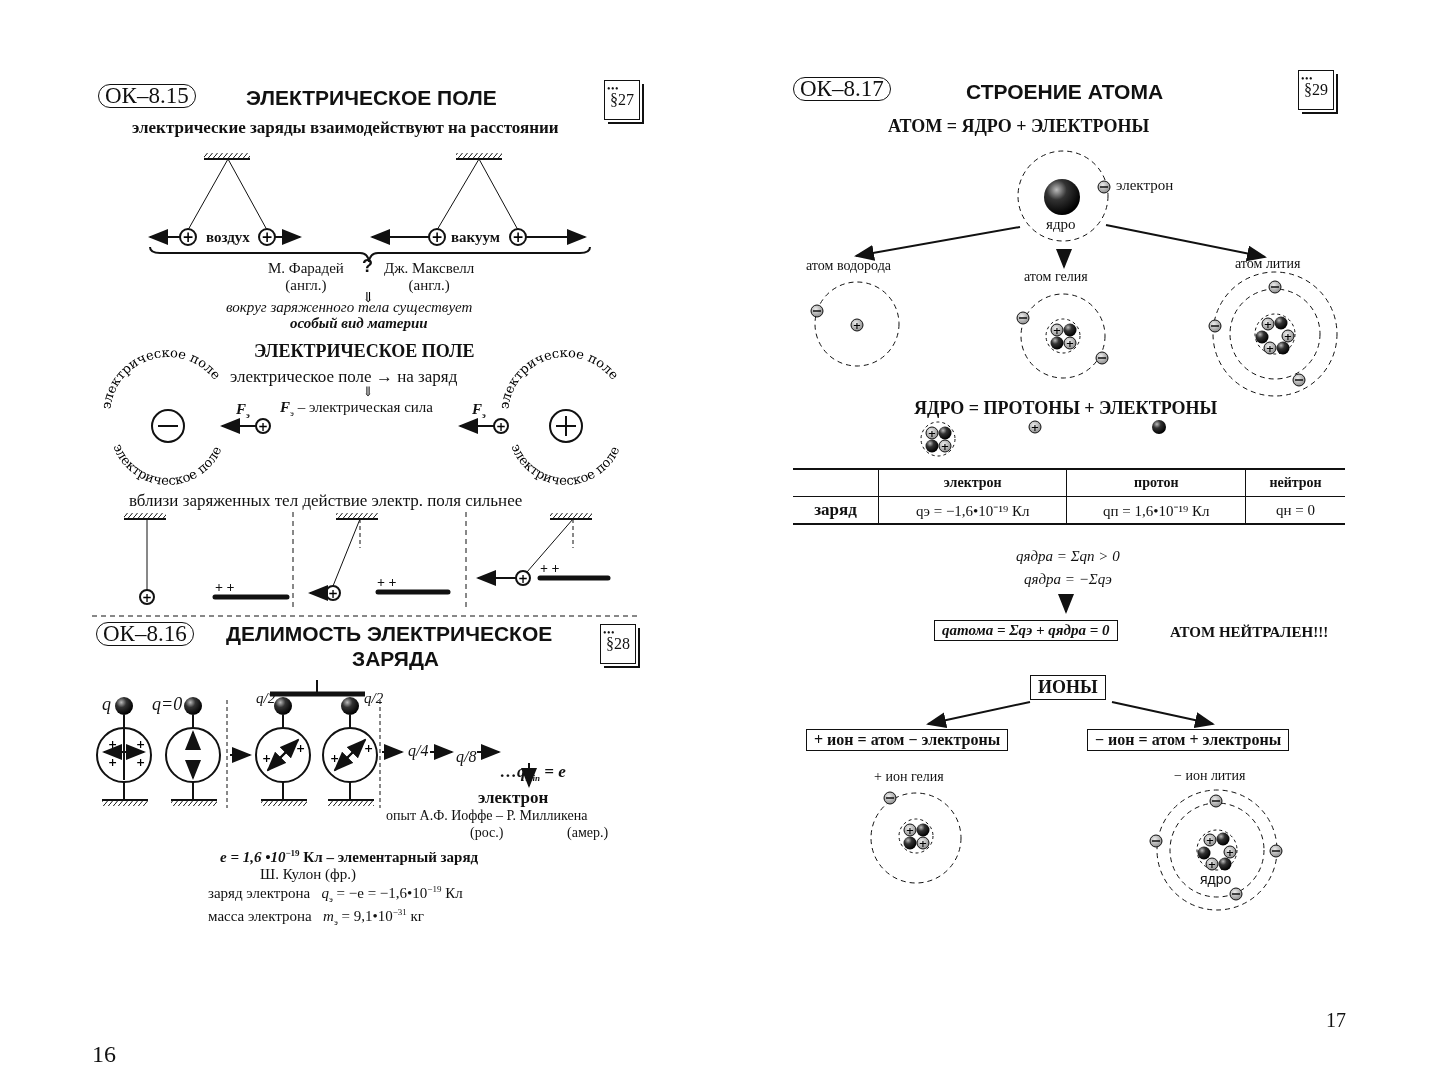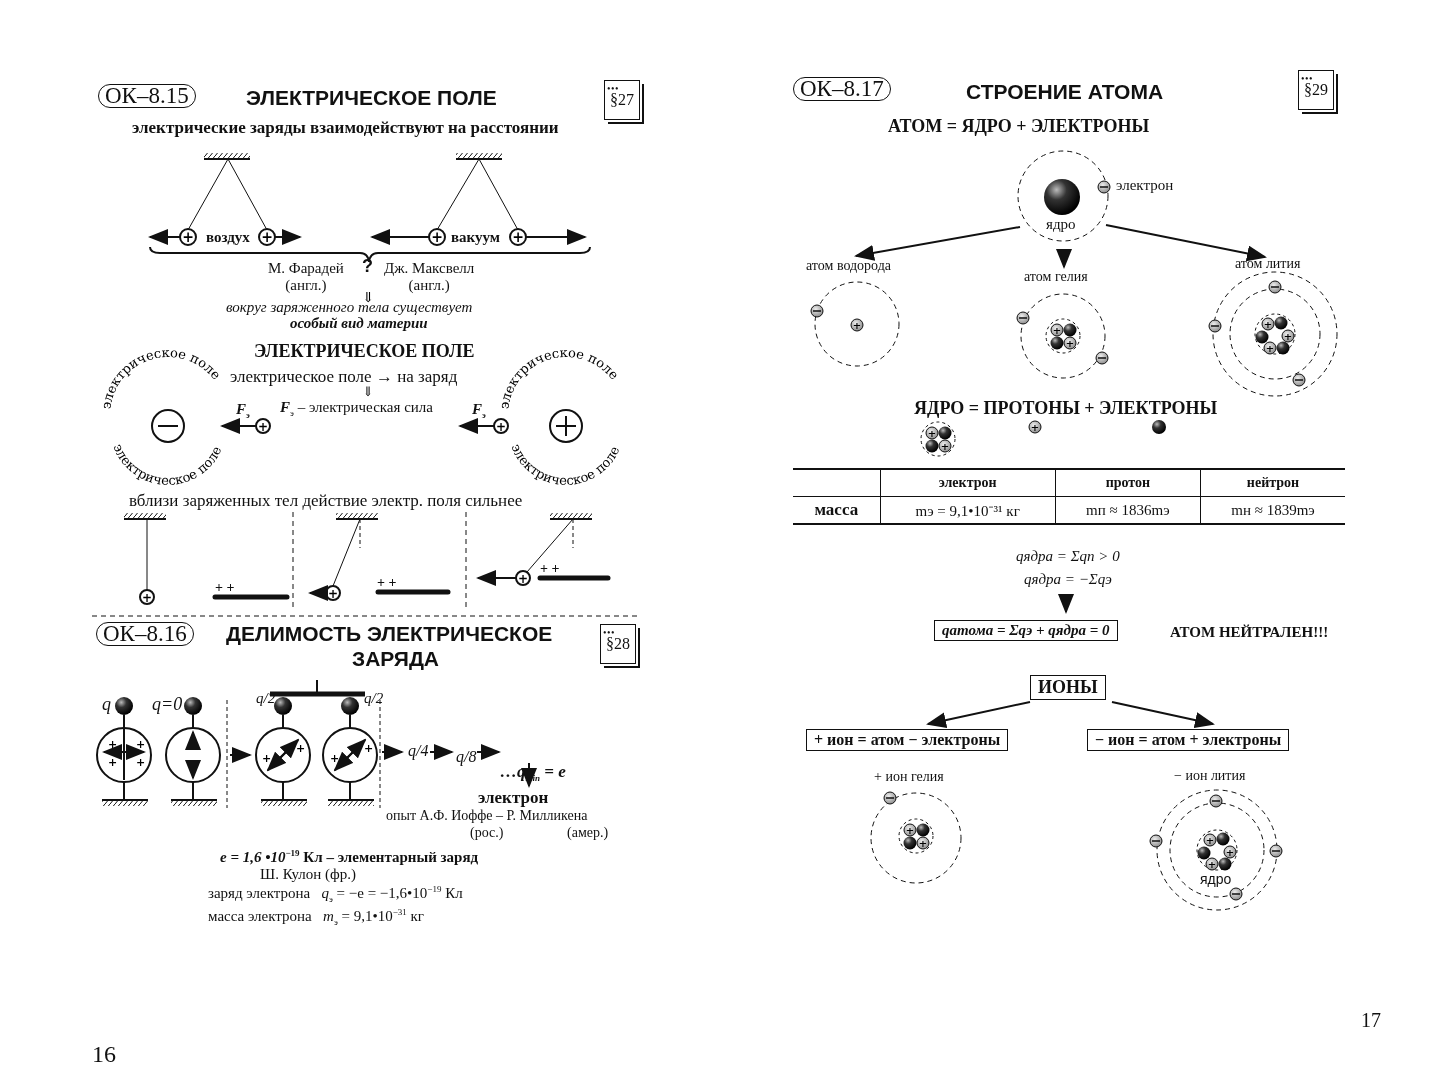--- a/index.html
+++ b/index.html
@@ -392,34 +392,34 @@
 
   <table class="ptab">
     <tbody>
         <tr>
       <th></th>
       <th>электрон</th>
       <th>протон</th>
       <th>нейтрон</th>
     </tr>
     <tr>
-      <td>масса</td>
-      <td>mэ = 9,1•10⁻³¹ кг</td>
-      <td>mп ≈ 1836mэ</td>
-      <td>mн ≈ 1839mэ</td>
+      <td>заряд</td>
+      <td>qэ = −1,6•10⁻¹⁹ Кл</td>
+      <td>qп = 1,6•10⁻¹⁹ Кл</td>
+      <td>qн = 0</td>
     </tr>
   </tbody>
     </table>
 
   <div class="abs t15 i serif" style="left:1016px;top:548px;">qядра = Σqп &gt; 0</div>
   <div class="abs t15 i serif" style="left:1024px;top:571px;">qядра = −Σqэ</div>
   <div class="abs t15 i b serif box" style="left:934px;top:620px;">qатома = Σqэ + qядра = 0</div>
   <div class="abs t15 b serif" style="left:1170px;top:624px;">АТОМ НЕЙТРАЛЕН!!!</div>
 
   <div class="abs t18 b serif box" style="left:1030px;top:675px;">ИОНЫ</div>
   <div class="abs t16 b serif box" style="left:806px;top:729px;">+ ион = атом − электроны</div>
   <div class="abs t16 b serif box" style="left:1087px;top:729px;">− ион = атом + электроны</div>
   <div class="abs t13 serif" style="left:874px;top:769px;">+ ион гелия</div>
   <div class="abs t13 serif" style="left:1174px;top:768px;">− ион лития</div>
   <div class="abs t13 sans" style="left:1200px;top:871px;">ядро</div>
 
-  <div class="abs serif" style="left:1326px;top:1009px;font-size:20px;margin-left:35px;">17</div>
+  <div class="abs serif" style="left:1326px;top:1009px;font-size:20px;">17</div>
 </div>
 
 </body></html>

